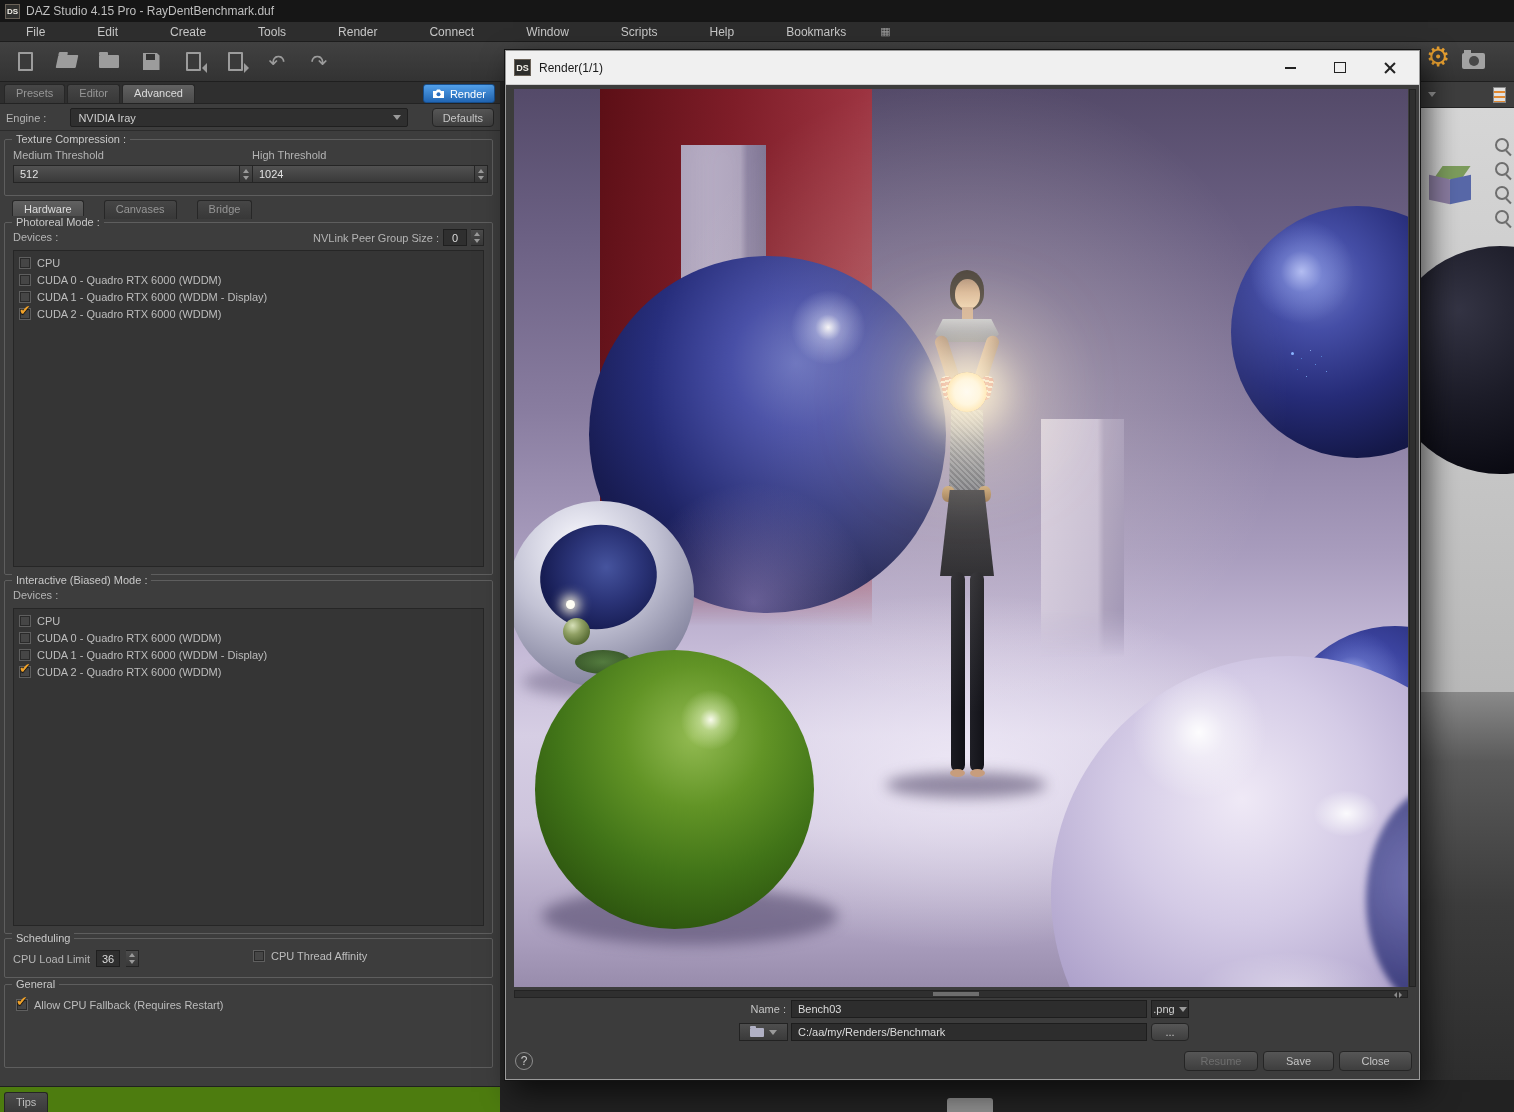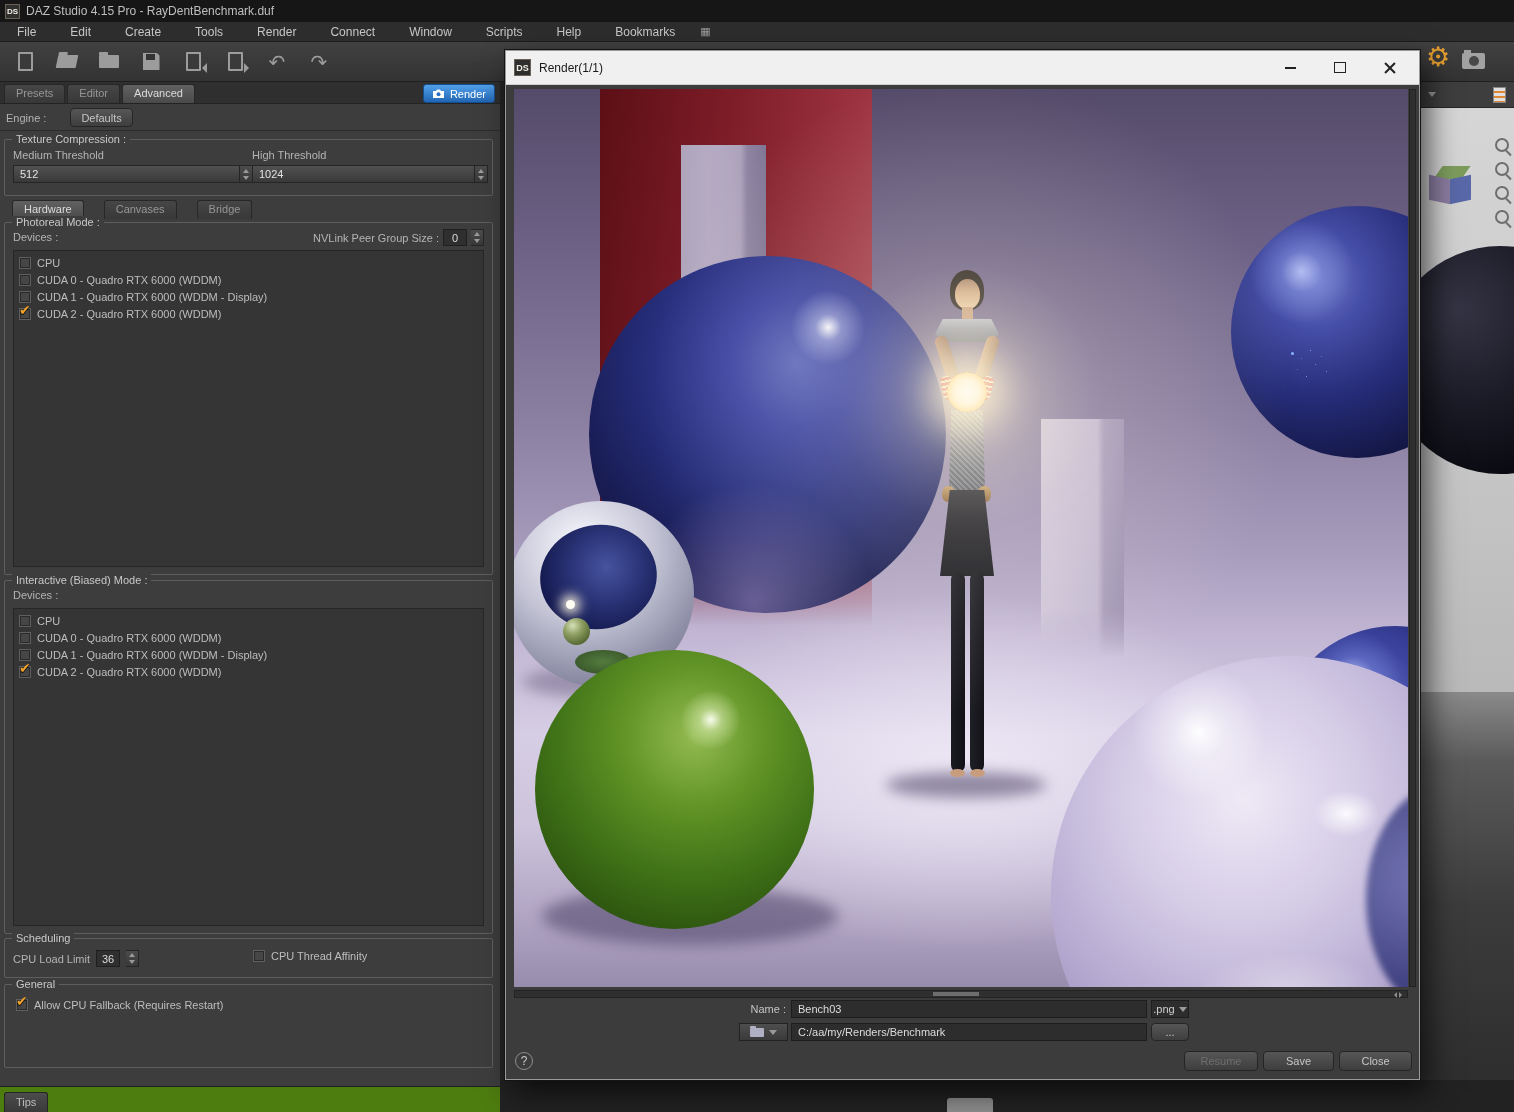--- a/index.html
+++ b/index.html
@@ -7,21 +7,21 @@
 #app { position:relative; width:1514px; height:1112px; background:#242424; overflow:hidden;
   font-family:"Liberation Sans", sans-serif; color:#c8c8c8; font-size:11px; }
 
 
 .titlebar { position:absolute; left:0; top:0; width:100%; height:22px; background:#161616;
   display:flex; align-items:center; gap:6px; padding:0 5px; font-size:12px; color:#bfbfbf; }
 .app-badge { width:15px; height:15px; background:#30302e; border:1px solid #6a6258; color:#f0ede6;
   font-size:8px; font-weight:bold; display:flex; align-items:center; justify-content:center; flex:none; }
 .menubar { position:absolute; left:0; top:22px; width:100%; height:20px; background:#2d2d2d;
   border-bottom:1px solid #1d1d1d; display:flex; align-items:center; font-size:12px; color:#c6c6c6; }
-.menubar .mi { padding:0 17px; cursor:default; }
+.menubar .mi { padding:0 26px; cursor:default; }
 .menu-grid { color:#9a9a9a; padding:0 8px; font-size:11px; }
 .toolbar { position:absolute; left:0; top:42px; width:100%; height:40px;
   background:linear-gradient(180deg,#414141,#333); border-bottom:1px solid #1f1f1f;
   display:flex; align-items:center; gap:16px; padding:0 12px; }
 .tbi { width:26px; height:26px; position:relative; display:flex; align-items:center; justify-content:center; flex:none; }
 .i-page { width:15px; height:19px; border:2px solid #9c9c9c; border-radius:1px; position:relative; background:#3a3a3a; }
 .i-folder { width:20px; height:13px; background:#9c9c9c; border-radius:1px; position:relative; }
 .i-folder::before { content:""; position:absolute; left:0; top:-3px; width:9px; height:3px; background:#9c9c9c; border-radius:1px 1px 0 0; }
 .i-folder.open { transform:skewX(-12deg); }
 .i-floppy { width:17px; height:17px; background:#9c9c9c; clip-path:polygon(0 0,85% 0,100% 15%,100% 100%,0 100%); position:relative; }
@@ -313,20 +313,24 @@
     <div class="render-btn">
       <svg width="13" height="9" viewBox="0 0 13 9">
           <path d="M1 2h3l1-1.5h3L9 2h3v7H1z" fill="#fff"></path>
           <circle cx="6.5" cy="5.3" r="2" fill="#2a6fc0"></circle>
         </svg>
       <span>Render</span>
     </div>
 
     <div class="engine-row">
       <span class="lbl">Engine :</span>
+      <div class="dd">
+        <span>NVIDIA Iray</span>
+        <i class="tri-down"></i>
+      </div>
       <div class="btn">Defaults</div>
     </div>
 
     <div class="grp" id="g-tex">
       <span class="grp-title">Texture Compression :</span>
       <span class="lbl tex-lbl1">Medium Threshold</span>
       <span class="lbl tex-lbl2">High Threshold</span>
       <div class="sldrow" id="sld1">
         <div class="sld">512</div>
         <span class="spin">

